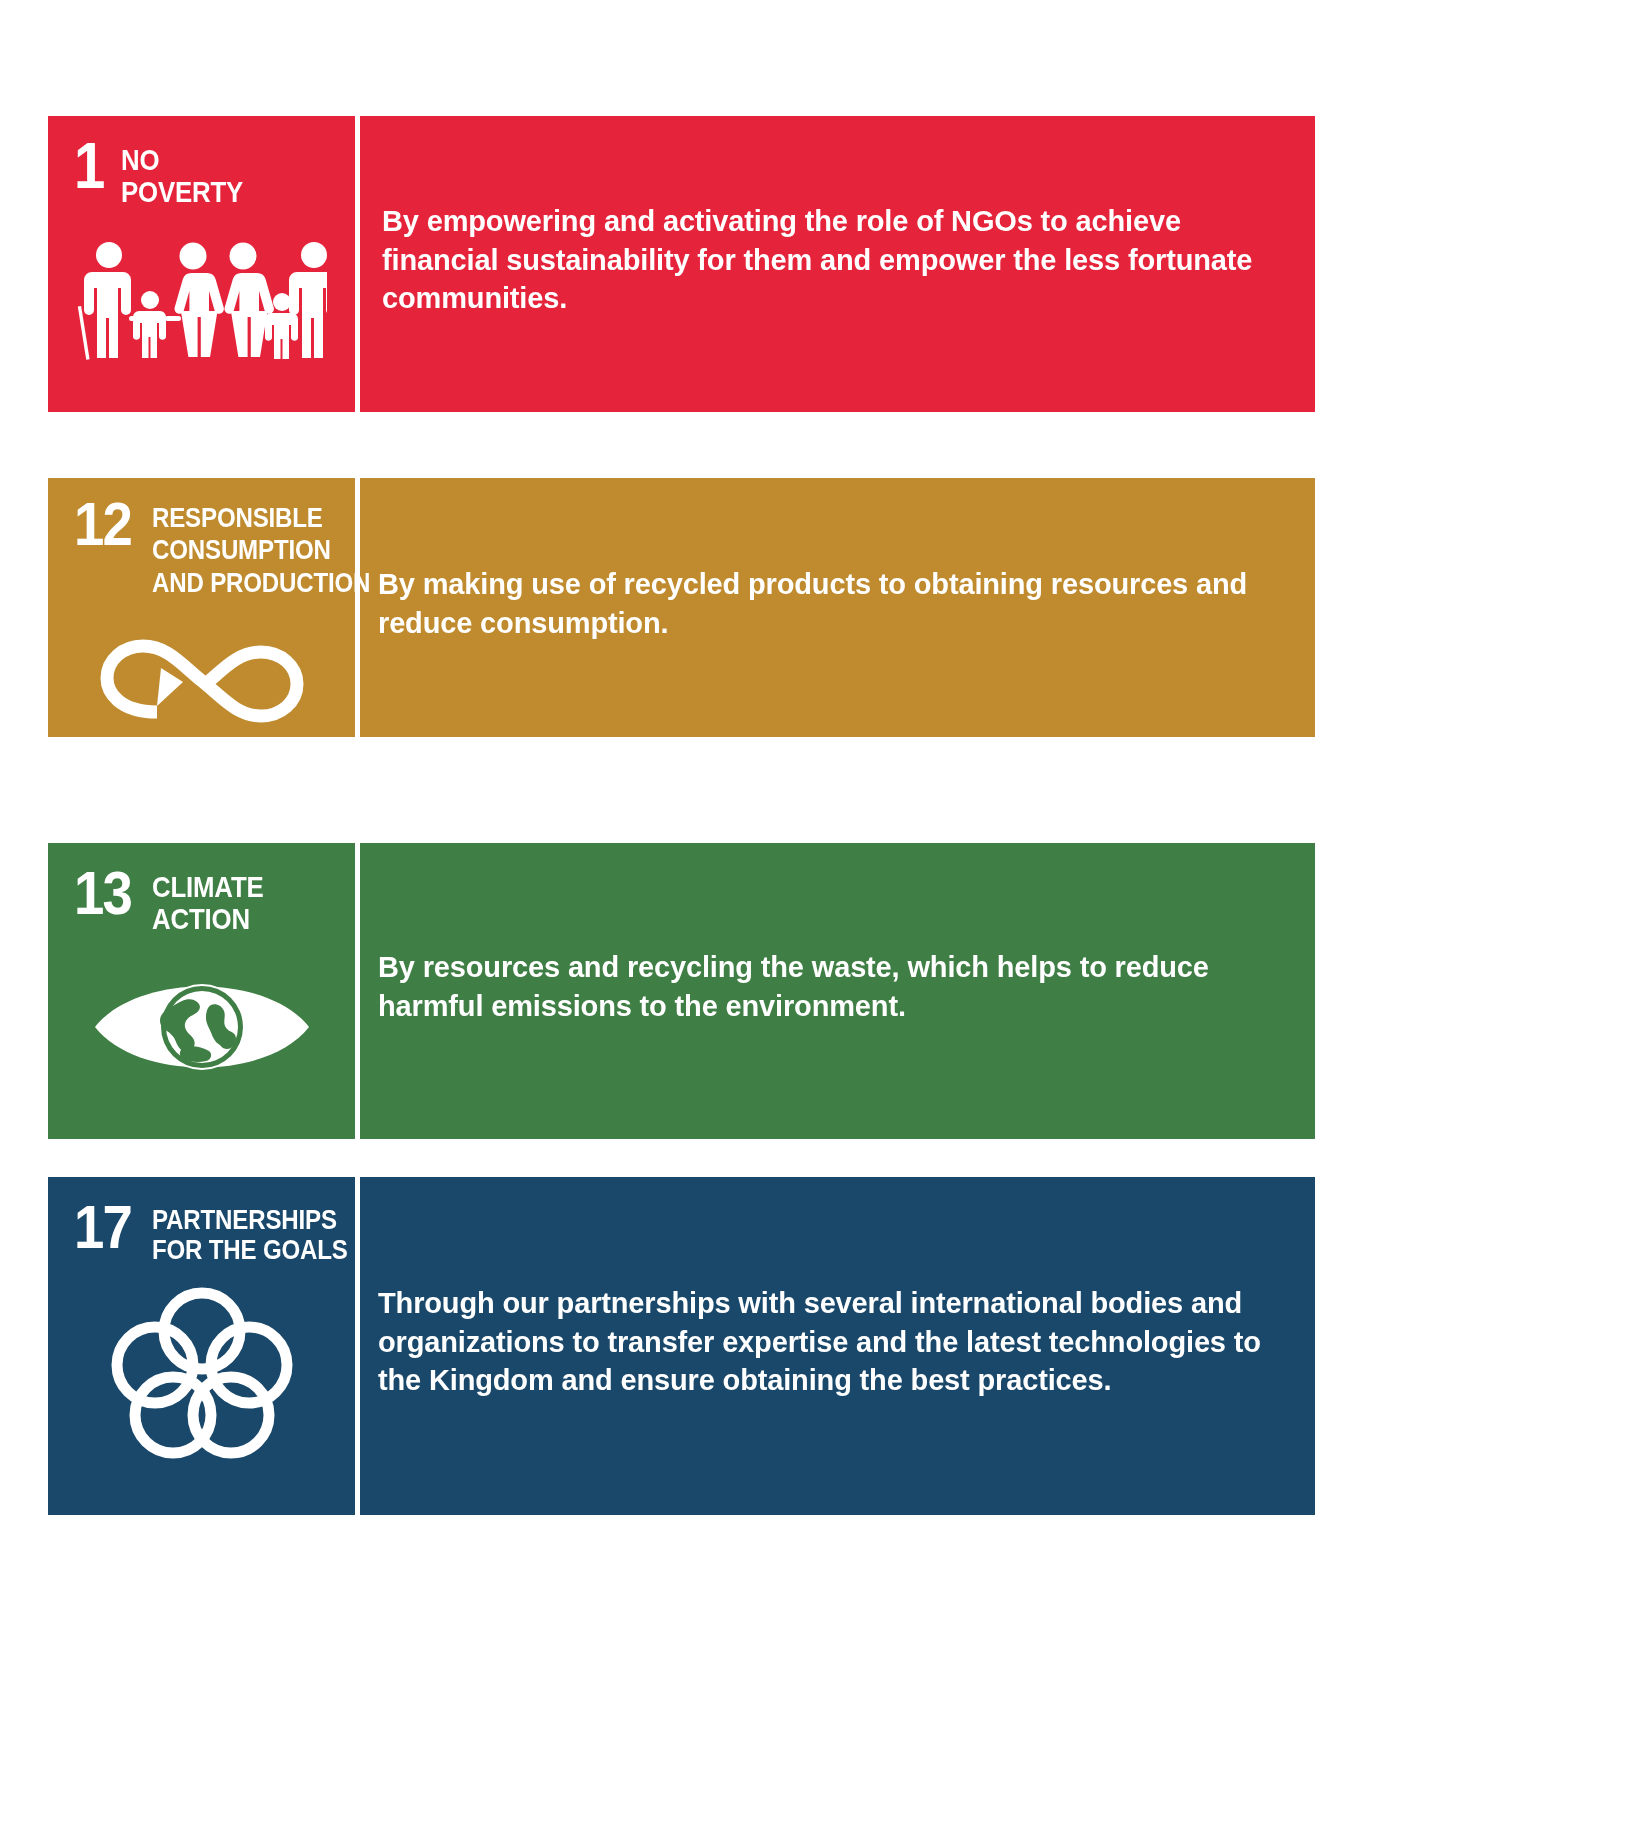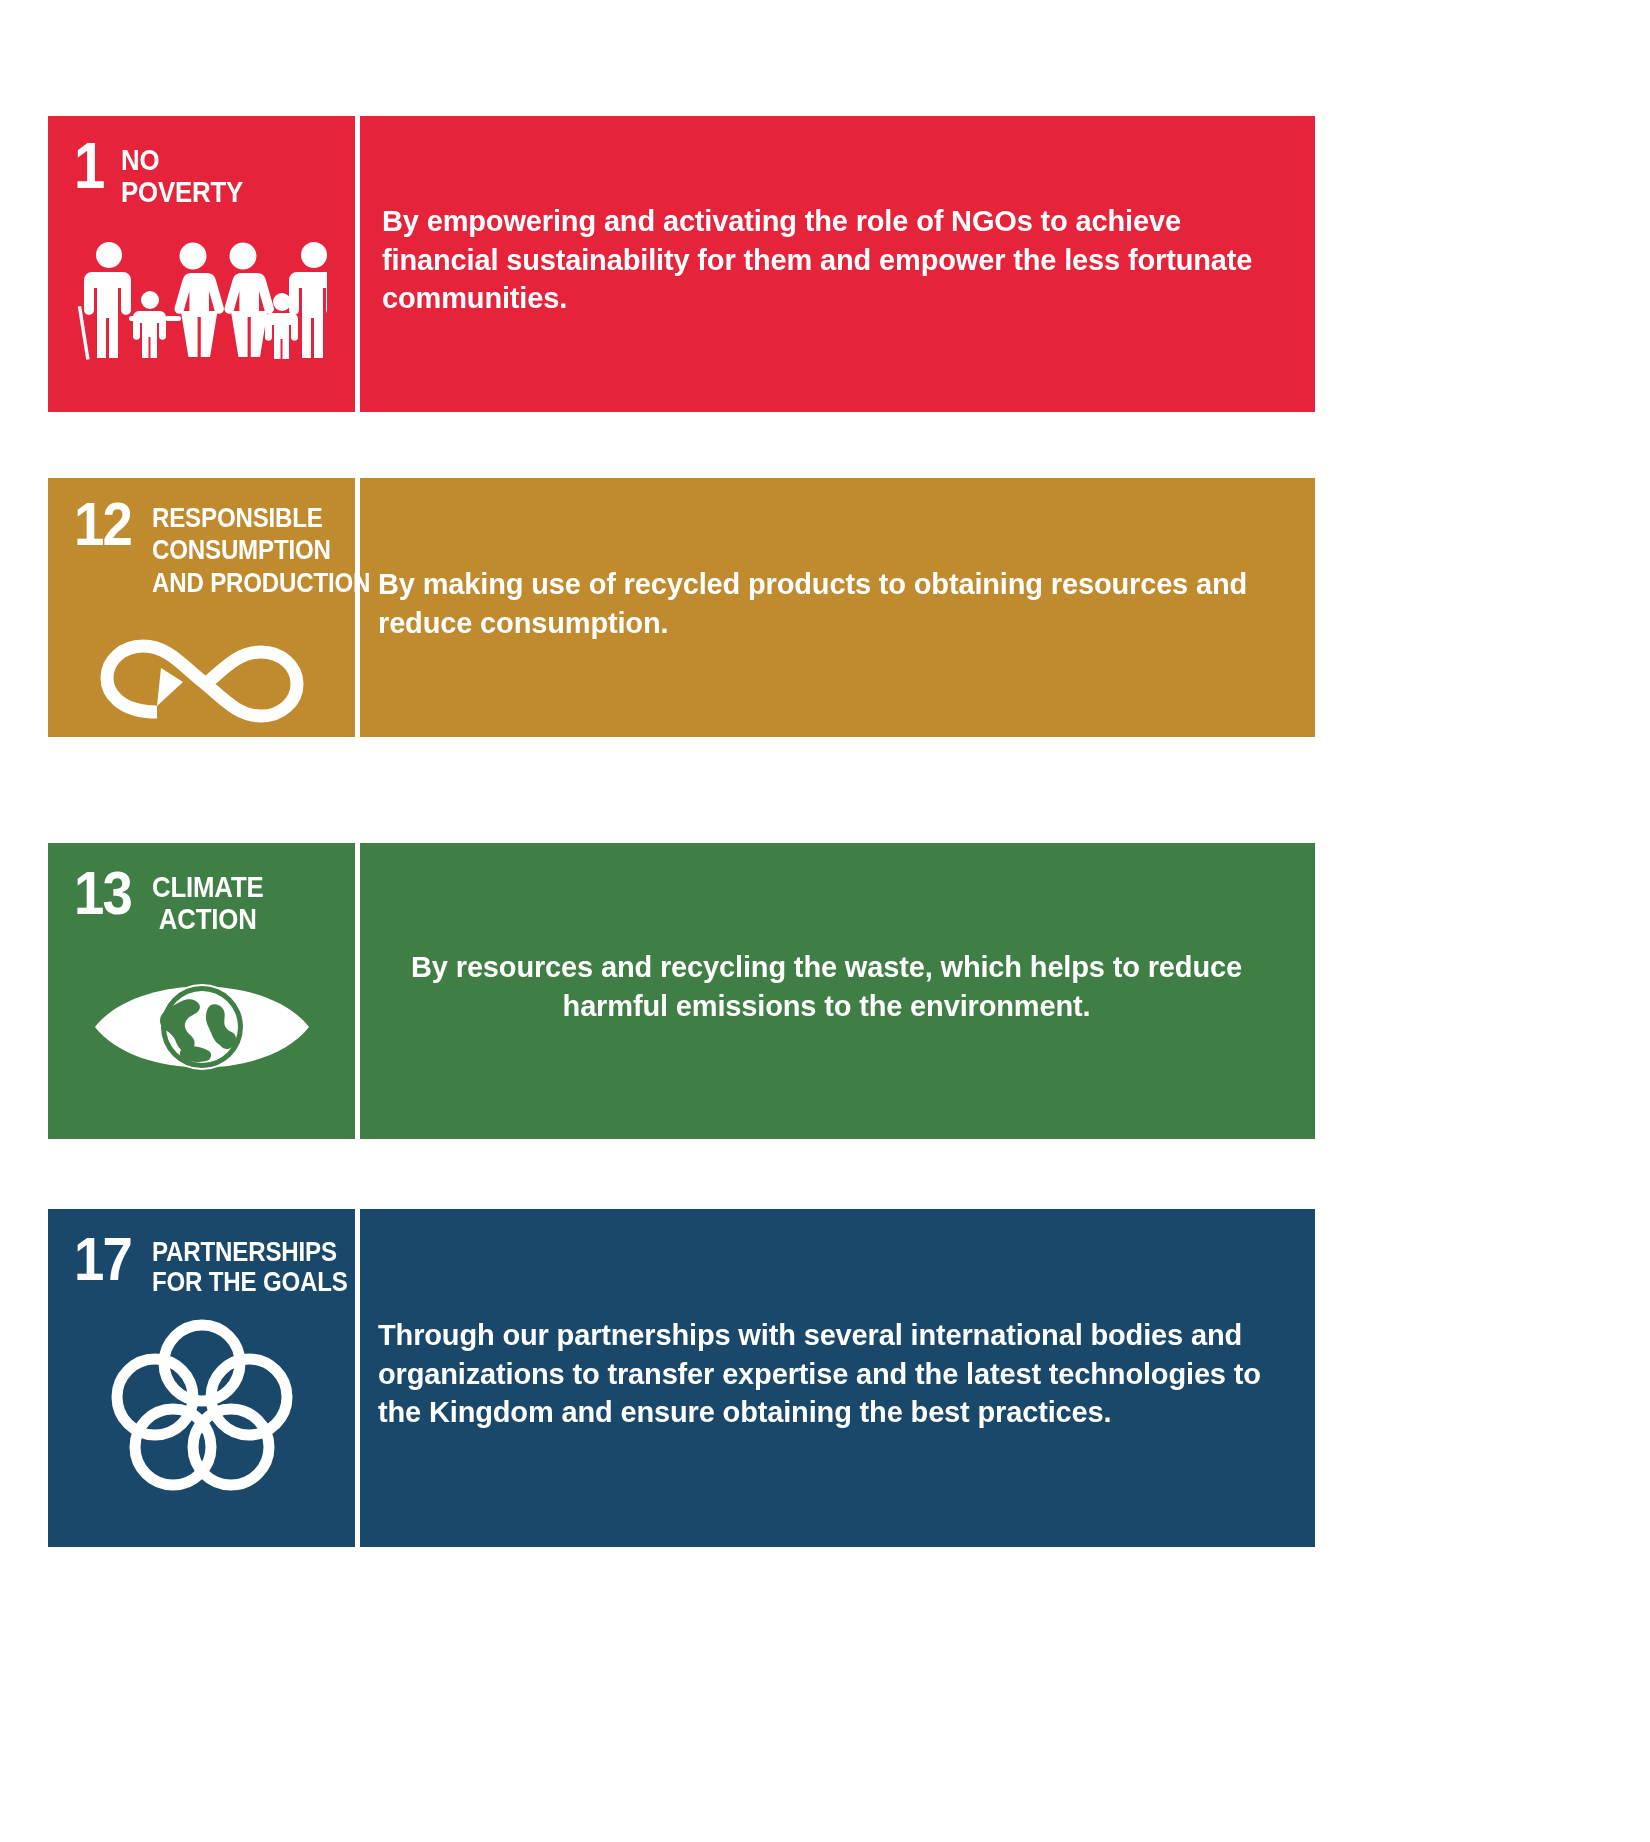--- a/index.html
+++ b/index.html
@@ -106,21 +106,21 @@
   #card-2 .badge-title { font-size: 28px; line-height: 1.16; }
   #card-2 .badge-icon { top: 148px; }
   #card-2 .desc-text { max-width: 900px; }
 
   
   #card-3 { top: 843px; height: 296px; }
   #card-3 .badge-icon { top: 122px; }
   #card-3 .desc-text { max-width: 940px; }
 
   
-  #card-4 { top: 1209px; height: 338px; }
+  #card-4 { top: 1177px; height: 338px; }
   #card-4 .badge-title { font-size: 28px; }
   #card-4 .badge-icon { top: 108px; }
   #card-4 .desc-text { max-width: 900px; }
 
   .icon-svg { display: block; }
 </style>
 </head>
 <body>
 
 <div class="page">
@@ -195,21 +195,21 @@
           <path d="M86 56 L64 42 L60 80 Z" fill="#ffffff"></path>
         </svg>
       </div>
     </div>
     <div class="divider"></div>
     <div class="desc">
       <div class="desc-text">By making use of recycled products to obtaining resources and reduce consumption.</div>
     </div>
   </div>
 
-  <div class="sdg-card" id="card-3" style="background:#3F7E44;text-align:center;">
+  <div class="sdg-card" id="card-3" style="background:#3F7E44;">
     <div class="badge">
       <div class="badge-head">
         <div class="badge-num">13</div>
         <div class="badge-title">
           <div>CLIMATE</div>
           <div>ACTION</div>
         </div>
       </div>
       <div class="badge-icon">
         <svg class="icon-svg" width="230" height="125" viewBox="0 0 230 125" aria-hidden="true">

